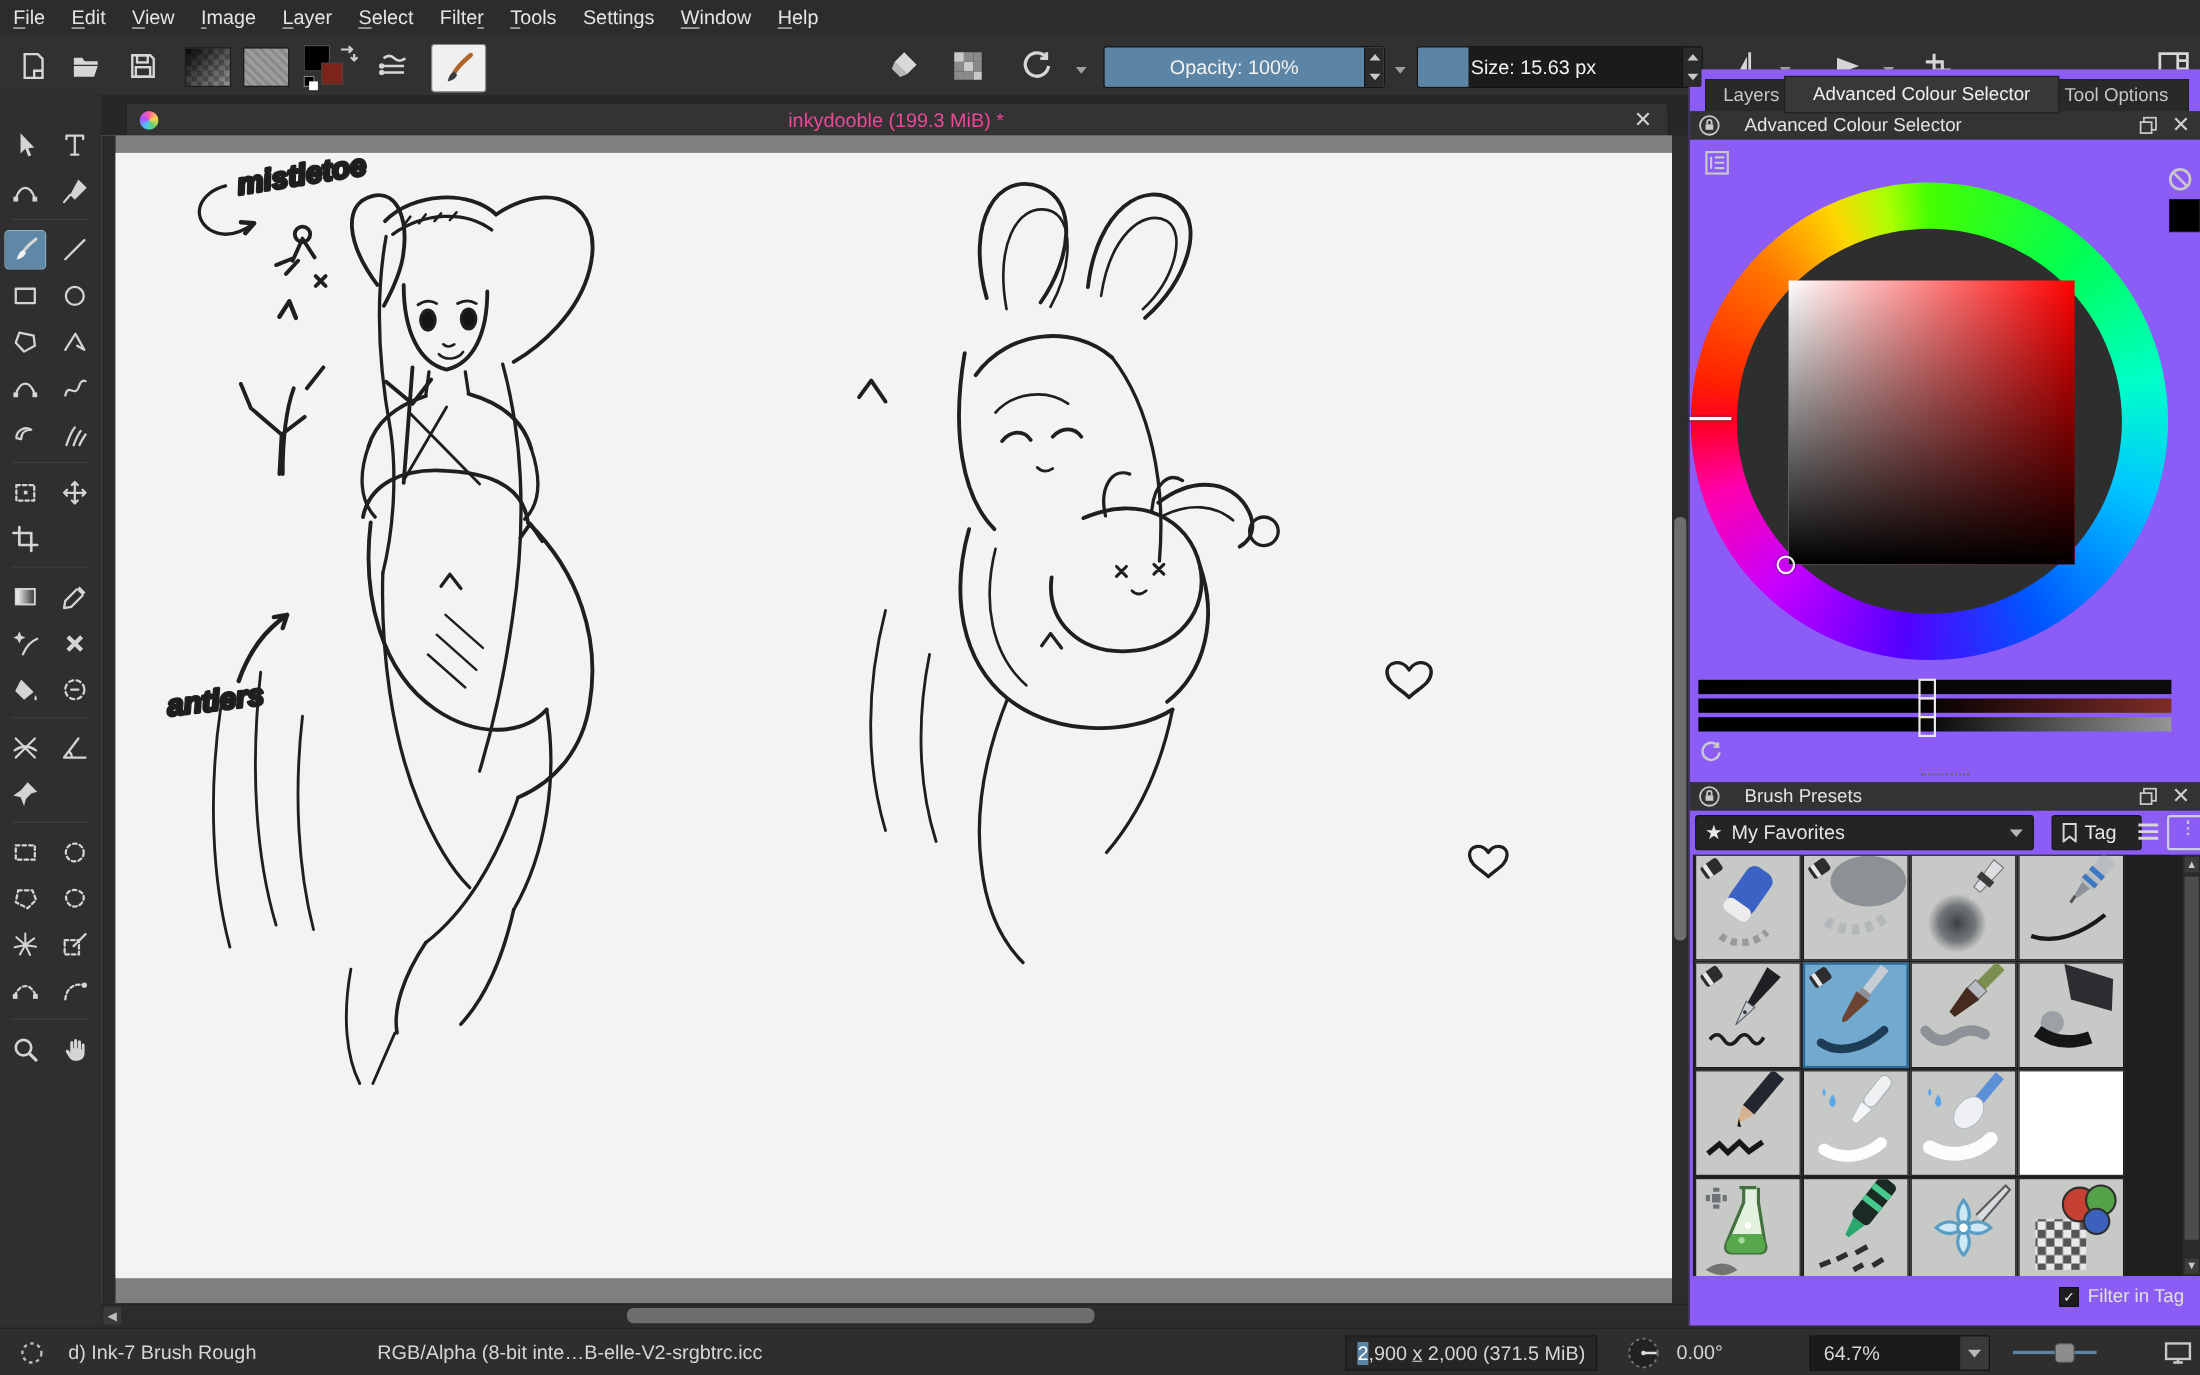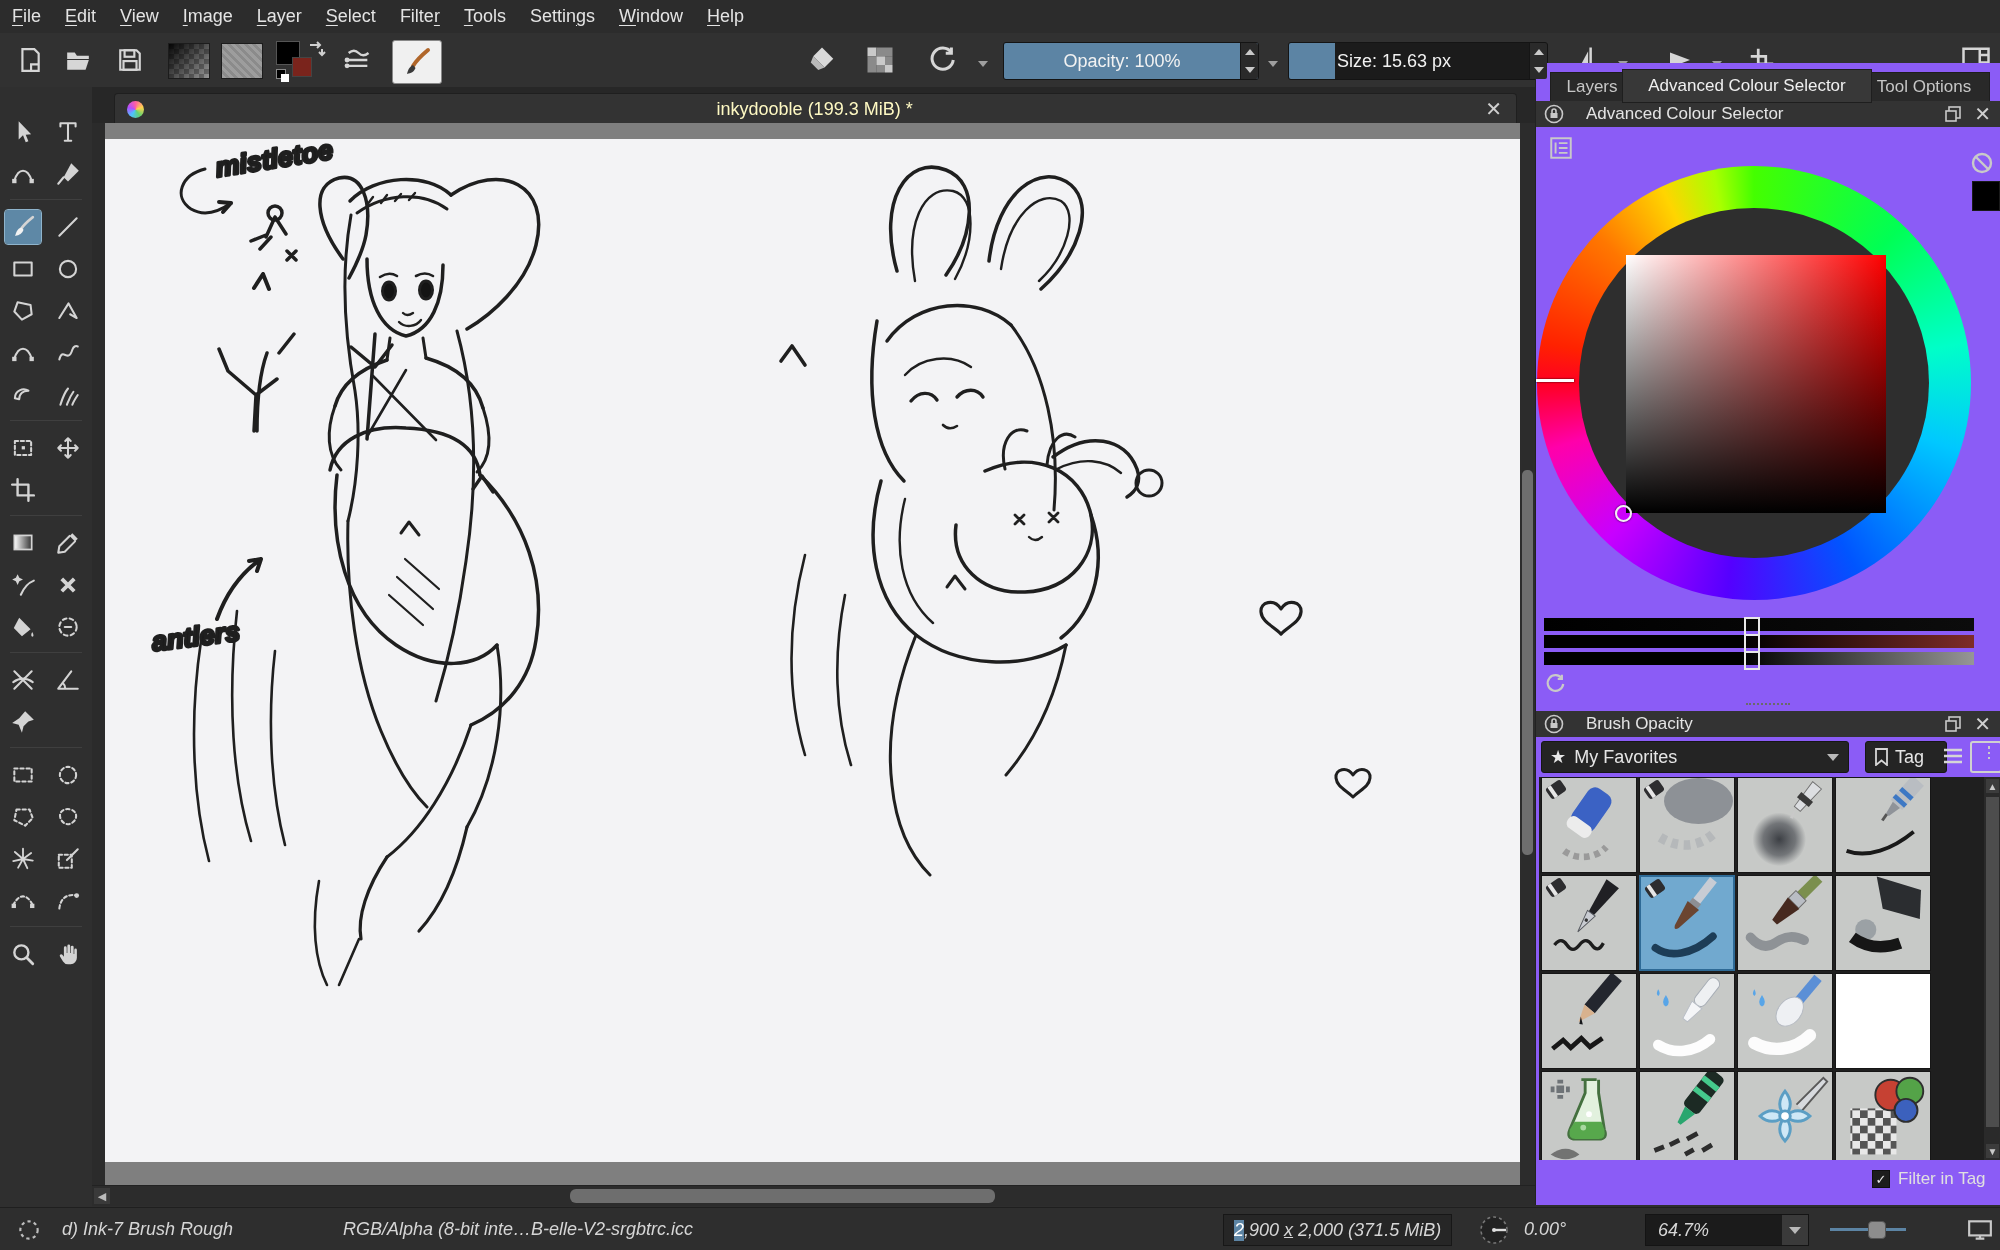--- a/index.html
+++ b/index.html
@@ -28,21 +28,21 @@
   .spin .dn{border-top:6px solid #c9c9c9;}
   
   #toolbox{left:0;top:87px;width:92px;height:1120px;background:#2f2f2f;padding-top:28px;box-sizing:border-box;}
   .tool-row{display:flex;justify-content:flex-start;padding-left:5px;gap:9px;margin-bottom:8px;}
   .tool-btn{width:36px;height:34px;border-radius:3px;display:flex;align-items:center;justify-content:center;}
   .tool-btn.sel{background:#5e88a6;outline:1px solid #8fb4cc;}
   .tool-sep{height:1px;background:#3f3f3f;margin:4px 10px 10px 10px;}
   
   #docbar{left:92px;top:87px;width:1443px;height:36px;background:#272727;}
   #doctab{position:absolute;left:22px;top:6px;right:18px;height:30px;background:#333333;border:1px solid #1f1f1f;border-bottom:none;border-radius:4px 4px 0 0;display:flex;align-items:center;}
-  #doctab .title{flex:1;text-align:center;font-size:18px;color:#fef9c3;}
+  #doctab .title{flex:1;text-align:center;font-size:18px;color:#ec4899;}
   #kritalogo{width:17px;height:17px;border-radius:50%;margin-left:12px;background:conic-gradient(#ff5fa2,#ffd24d,#62d26f,#4dc2ff,#b44dff,#ff5fa2);}
   .xbtn{font-size:20px;color:#cfcfcf;margin-right:14px;line-height:1;}
   #viewport{left:92px;top:123px;width:1428px;height:1062px;background:#7f7f7f;overflow:hidden;}
   #page{position:absolute;left:13px;top:16px;width:1415px;height:1023px;background:#f3f3f5;}
   #vscroll{left:1520px;top:123px;width:15px;height:1062px;background:#2c2c2c;}
   #vthumb{position:absolute;left:2px;top:347px;width:11px;height:385px;background:#6e6e6e;border-radius:5px;}
   #hscroll{left:92px;top:1185px;width:1443px;height:20px;background:#2c2c2c;border-top:1px solid #222;}
   #hthumb{position:absolute;left:478px;top:3px;width:425px;height:14px;background:#6e6e6e;border-radius:6px;}
   #harrow{position:absolute;left:2px;top:2px;width:16px;height:16px;background:#3a3a3a;color:#bbb;font-size:11px;display:flex;align-items:center;justify-content:center;}
   
@@ -70,21 +70,21 @@
   .bcell.white{background:#fff;}
   .badge{position:absolute;left:5px;top:5px;width:18px;height:13px;background:#2d2d2f;transform:rotate(-35deg);border-radius:3px;}
   .badge:before{content:"";position:absolute;left:3px;top:0;bottom:0;width:4px;background:#e6e6e6;}
   #bscroll{position:absolute;left:445px;top:0;width:17px;height:383px;background:#2a2a2a;}
   #bsthumb{position:absolute;left:2px;top:20px;width:13px;height:330px;background:#4d4d4d;}
   .sarrow{position:absolute;left:2px;width:13px;height:14px;background:#3c3c3c;color:#c9c9c9;font-size:10px;display:flex;align-items:center;justify-content:center;}
   #searchrow{position:absolute;left:0px;top:1100px;width:465px;height:36px;}
   #searchbox{position:absolute;left:5px;top:2px;width:320px;height:30px;background:#191919;border:1px solid #101010;color:#9b9b9b;font-size:18px;display:flex;align-items:center;padding-left:10px;}
   
   #statusbar{left:0;top:1207px;width:2000px;height:43px;background:#2e2e2e;border-top:1px solid #1f1f1f;font-size:18px;color:#d6d6d6;}
-  .sitem{position:absolute;top:0;height:43px;display:flex;align-items:center;font-style:italic;}
+  .sitem{position:absolute;top:0;height:43px;display:flex;align-items:center;}
   #dimsbox{background:#262626;border:1px solid #171717;padding:0 10px;height:30px;top:6px;}
   #dimsbox .hl{background:#5c84a4;color:#fff;}
   #zoombox{background:#1b1b1b;border:1px solid #141414;width:150px;height:30px;top:6px;padding-left:12px;}
   #zoombox .dd{position:absolute;right:0;top:0;bottom:0;width:26px;background:#3a3a3a;display:flex;align-items:center;justify-content:center;}
   #zslider{top:20px;left:1830px;width:76px;height:3px;background:#5c84a4;}
   #zhandle{position:absolute;left:38px;top:-7px;width:16px;height:16px;border-radius:4px;background:#8d8d8d;border:1px solid #555;}
   .dots{position:absolute;left:210px;top:640px;width:44px;border-top:2px dotted #6a6a6a;}
   .chk{width:16px;height:16px;background:#1d1d1d;border:1px solid #0f0f0f;color:#e8e8e8;font-size:13px;display:flex;align-items:center;justify-content:center;margin-right:8px;}
 </style>
 </head>
@@ -631,21 +631,21 @@
         <path d="M19.5 2 V6.5 H15" fill="none" stroke="#c9c9c9" stroke-width="2.4"></path>
       </svg>
     <div class="dots"></div>
 
     <div class="docker-head" style="top:648px">
       <svg class="hico" style="margin-left:8px" width="20" height="20" viewBox="0 0 20 20">
           <circle cx="10" cy="10" r="8.5" fill="none" stroke="#c9c9c9" stroke-width="1.6"></circle>
           <rect x="6.5" y="9" width="7" height="5" fill="#c9c9c9"></rect>
           <path d="M8 9 V7 a2 2 0 0 1 4 0 V9" fill="none" stroke="#c9c9c9" stroke-width="1.6"></path>
         </svg>
-      <span class="ttl">Brush Opacity</span>
+      <span class="ttl">Brush Presets</span>
       <svg class="hico" width="18" height="18" viewBox="0 0 18 18">
           <rect x="5" y="2" width="11" height="11" fill="none" stroke="#c9c9c9" stroke-width="1.6"></rect>
           <rect x="2" y="6" width="10" height="10" fill="#333" stroke="#c9c9c9" stroke-width="1.6"></rect>
         </svg>
       <span class="xbtn" style="margin-right:10px">✕</span>
     </div>
     <div class="pcombo" style="left:5px;top:678px;width:306px;height:30px">
       <span style="margin:0 8px;color:#e8e8e8">★</span>
       <span style="flex:1;color:#e6e6e6">My Favorites</span>
       <span class="caret" style="margin-right:9px"></span>

